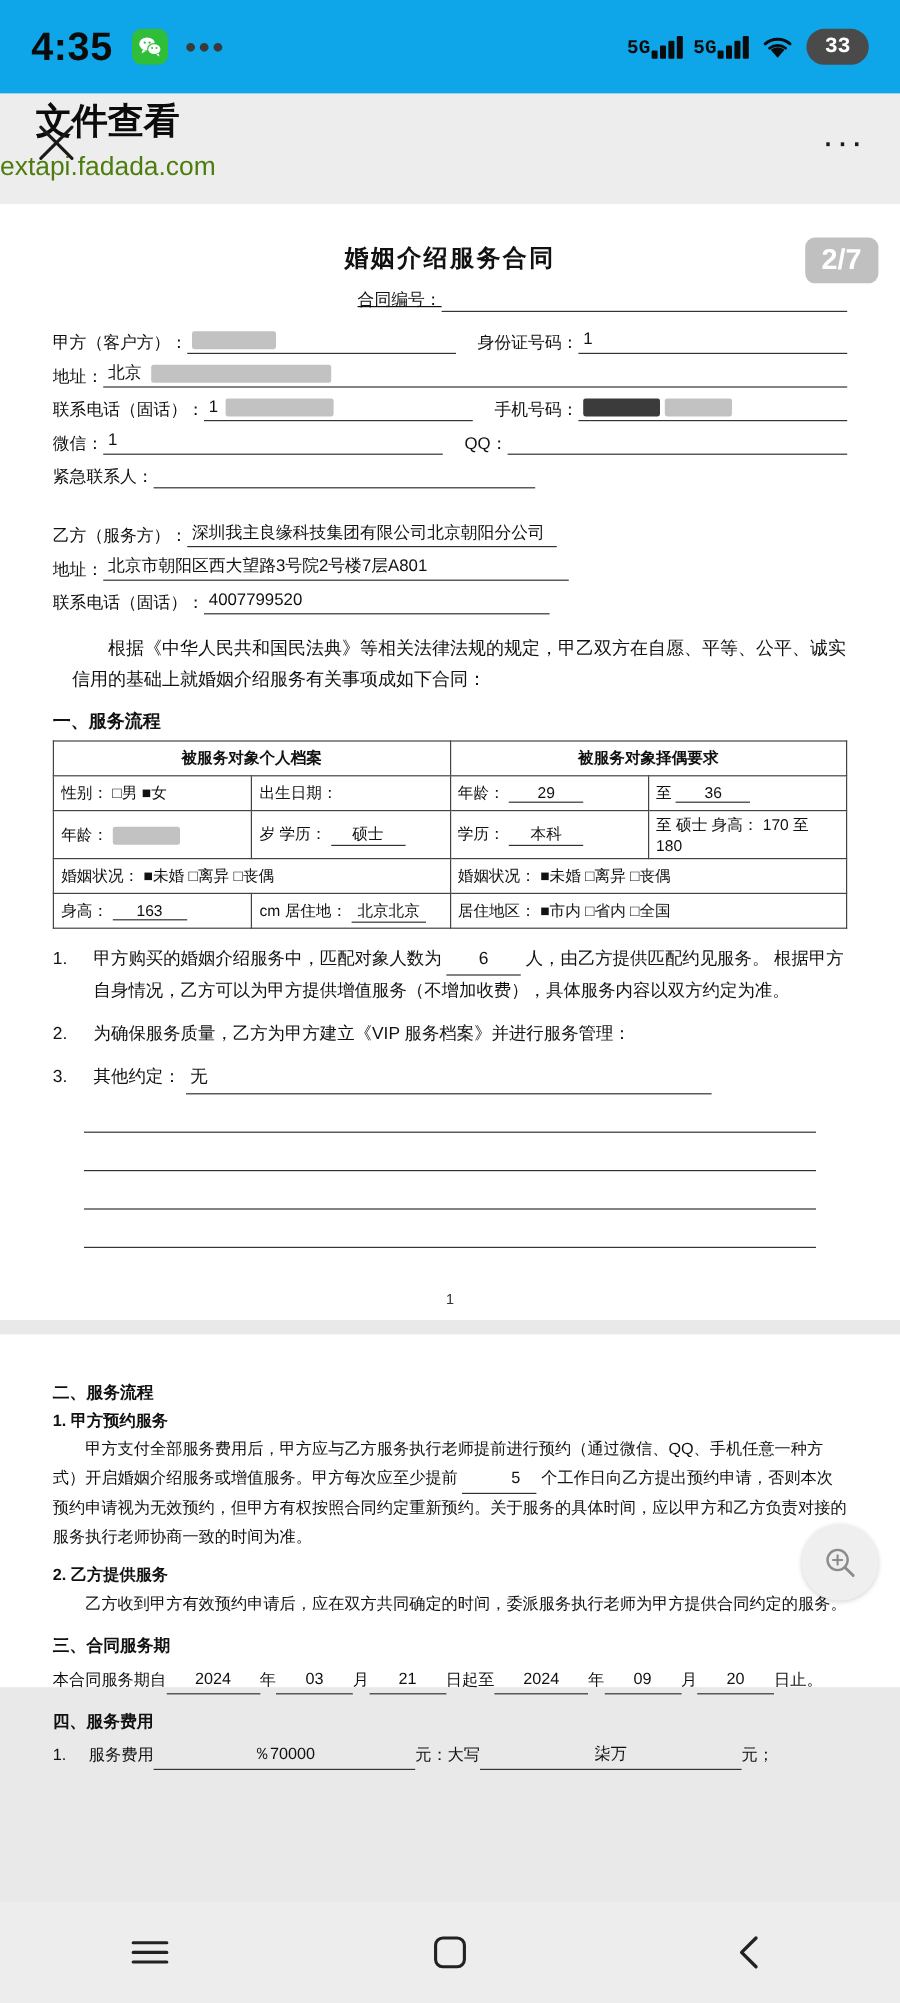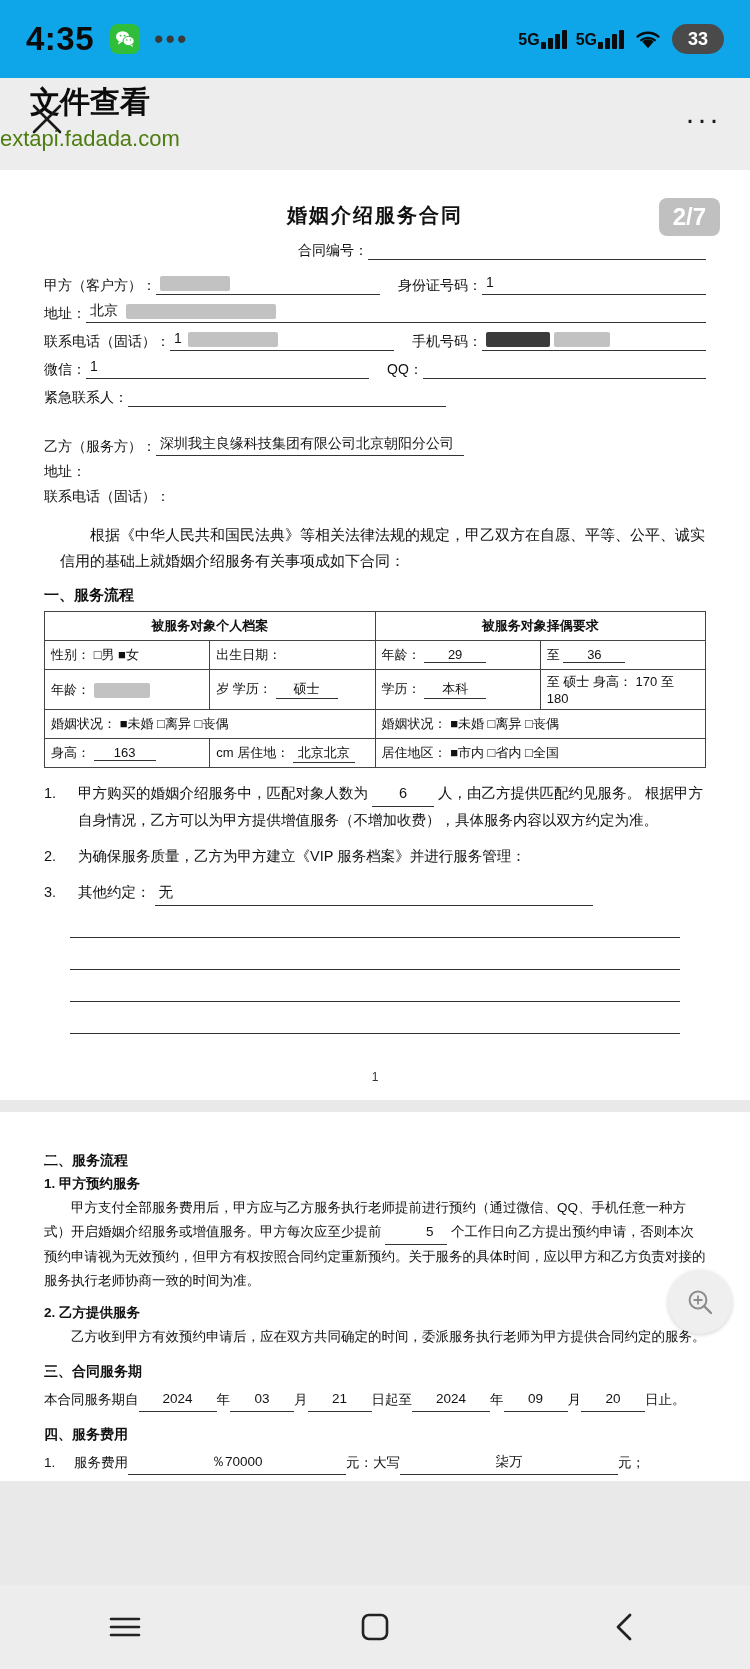--- a/index.html
+++ b/index.html
@@ -17,21 +17,21 @@
     display:flex;align-items:center;
     padding:0 26px;box-sizing:border-box;
   }
   .sb-time{font-size:33px;font-weight:600;color:#0b0b0b;letter-spacing:.5px;}
   .sb-wechat{
     width:30px;height:30px;border-radius:8px;background:#2fbd3a;
     margin-left:16px;display:flex;align-items:center;justify-content:center;
   }
   .sb-wechat svg{display:block;}
   .sb-dots{margin-left:14px;font-size:27px;color:#3a3a3a;letter-spacing:2px;line-height:10px;}
-  .sb-right{margin-left:auto;display:flex;align-items:center;gap:9px;}
+  .sb-right{margin-left:auto;display:flex;align-items:center;gap:9px;font-family:Liberation Mono, monospace;}
   .sig{display:flex;align-items:flex-end;gap:2px;}
   .sig i{display:block;width:5px;background:#0b0b0b;border-radius:1px;}
   .sig i:nth-child(1){height:7px}.sig i:nth-child(2){height:11px}
   .sig i:nth-child(3){height:15px}.sig i:nth-child(4){height:19px}
   .fiveg{font-size:16px;font-weight:700;color:#0b0b0b;margin-right:1px;}
   .grp{display:flex;align-items:flex-end;}
   .wifi{width:30px;height:22px;position:relative;}
   .batt{
     min-width:52px;height:30px;border-radius:15px;background:#4a4a4a;
     color:#fff;font-size:18px;display:flex;align-items:center;justify-content:center;
@@ -59,44 +59,45 @@
     position:absolute;top:170px;left:0;right:0;bottom:84px;
     background:#e9e9e9;overflow:hidden;
   }
   .page{
     background:#fff;width:750px;box-sizing:border-box;
     padding:26px 44px 20px 44px;position:relative;
     color:#111;
   }
   .page1{height:930px;}
   .pagegap{height:12px;background:#e9e9e9;}
-  .page2{height:369px;}
+  .page2{height:294px;}
   .pagecount{
-    position:absolute;right:30px;top:28px;
+    position:absolute;right:18px;top:28px;
     background:rgba(140,140,140,.55);color:#fff;
     border-radius:8px;padding:5px 14px;font-size:24px;font-weight:600;
   }
   .doc-title{
     text-align:center;font-size:20px;font-weight:700;letter-spacing:2px;
     margin:6px 0 10px 0;font-family:"DejaVu Sans",sans-serif;
   }
   .row{display:flex;align-items:flex-end;font-size:14px;margin:7px 0;}
   .lbl{white-space:nowrap;}
   .ul{
     border-bottom:1px solid #333;flex:1;min-height:19px;
     padding:0 4px 1px 4px;font-size:14px;
   }
   .redact{
     display:inline-block;height:15px;border-radius:2px;vertical-align:middle;
   }
   .rd-grey{background:#c2c2c2;}
   .rd-dark{background:#3b3b3b;}
   .contract-no{
-    display:flex;justify-content:flex-end;align-items:flex-end;font-size:14px;
+    display:flex;justify-content:flex-end;align-items:center;font-size:14px;
     margin:4px 0 14px 0;
+    text-decoration:underline;
   }
   .contract-no .ul{flex:0 0 330px;}
   .spacer{height:14px;}
   .para{font-size:15px;line-height:26px;text-indent:2em;margin:16px 0 8px 16px;}
   .sec-title{font-size:15px;font-weight:700;margin:12px 0 6px 0;}
   table.ct{
     width:100%;border-collapse:collapse;font-size:13px;table-layout:fixed;
   }
   table.ct td,table.ct th{
     border:1px solid #444;padding:3px 6px;height:22px;vertical-align:middle;
@@ -249,23 +250,25 @@
     </div>
 
     <div class="spacer"></div>
 
     <div class="row">
       <span class="lbl">乙方（服务方）：</span>
       <span class="ul" style="flex:0 0 300px">深圳我主良缘科技集团有限公司北京朝阳分公司</span>
     </div>
     <div class="row">
       <span class="lbl">地址：</span>
+      <span class="ul" style="flex:0 0 380px">北京市朝阳区西大望路3号院2号楼7层A801</span>
     </div>
     <div class="row">
       <span class="lbl">联系电话（固话）：</span>
+      <span class="ul" style="flex:0 0 280px">4007799520</span>
     </div>
 
     <div class="para">根据《中华人民共和国民法典》等相关法律法规的规定，甲乙双方在自愿、平等、公平、诚实信用的基础上就婚姻介绍服务有关事项成如下合同：</div>
 
     <div class="sec-title">一、服务流程</div>
 
     <table class="ct">
       <tbody>
           <tr>
         <th colspan="2">被服务对象个人档案</th>

